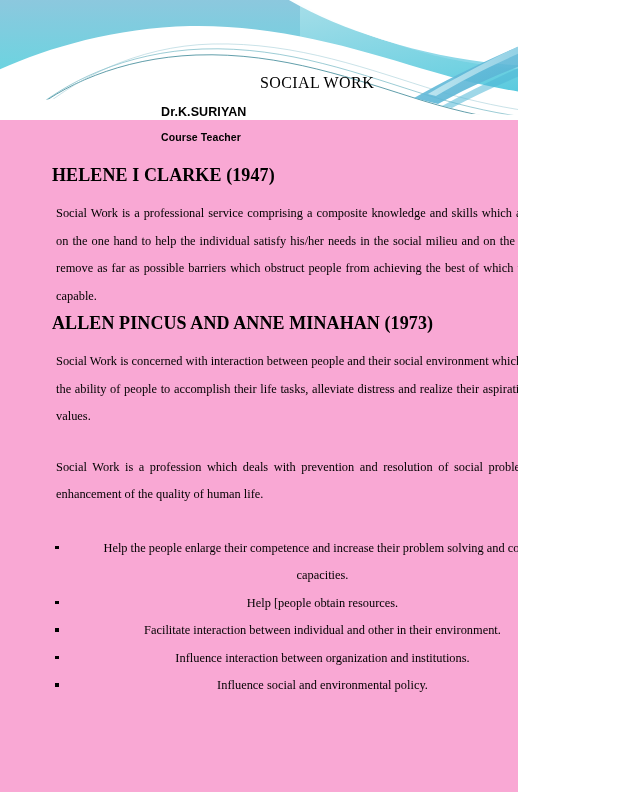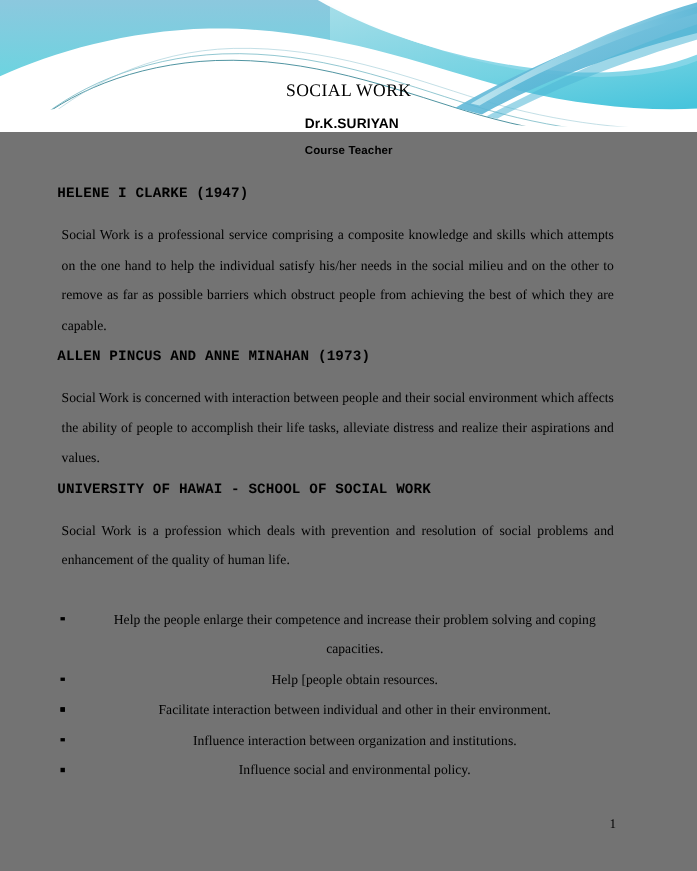--- a/index.html
+++ b/index.html
@@ -5,23 +5,23 @@
   html, body {
     margin: 0;
     padding: 0;
     background: #ffffff;
   }
   body {
     font-family: "Liberation Serif", "DejaVu Serif", serif;
   }
   .page {
     position: relative;
-    width: 634px;
+    width: 518px;
     height: 792px;
-    background: #737373;
+    background: #f9a8d4;
     overflow: hidden;
   }
 
   
   .header-art {
     position: absolute;
     left: 0;
     top: 0;
     width: 634px;
     height: 120px;
@@ -69,23 +69,23 @@
   }
 
   
   .content {
     position: absolute;
     left: 52px;
     top: 168px;
     width: 510px;
   }
   .sec-heading {
-    font-family: Liberation Mono, monospace;
+    font-family: Liberation Serif, serif;
     font-weight: bold;
-    font-size: 13px;
+    font-size: 18px;
     color: #000000;
     letter-spacing: 0.1px;
     line-height: 15px;
     margin: 0;
   }
   .sec-heading.serif {
     font-family: "Liberation Serif", "DejaVu Serif", serif;
     font-size: 12px;
     letter-spacing: 0.3px;
   }
@@ -206,21 +206,20 @@
     <p class="body-par">Social Work is a professional service comprising a composite knowledge and skills which attempts on the one hand to help the individual satisfy his/her needs in the social milieu and on the other to remove as far as possible barriers which obstruct people from achieving the best of which they are capable.</p>
 
     <div class="gap-xs"></div>
 
     <h2 class="sec-heading">ALLEN PINCUS AND ANNE MINAHAN (1973)</h2>
     <div class="gap-md"></div>
     <p class="body-par">Social Work is concerned with interaction between people and their social environment which affects the ability of people to accomplish their life tasks, alleviate distress and realize their aspirations and values.</p>
 
     <div class="gap-xs"></div>
 
-    <h2 class="sec-heading">UNIVERSITY OF HAWAI - SCHOOL OF SOCIAL WORK</h2>
     <div class="gap-md"></div>
     <p class="body-par">Social Work is a profession which deals with prevention and resolution of social problems and enhancement of the quality of human life.</p>
 
     <div class="gap-xs"></div>
 
 
     <div class="gap-lg"></div>
 
     <ul class="bullets">
       <li class="bullet-item">

